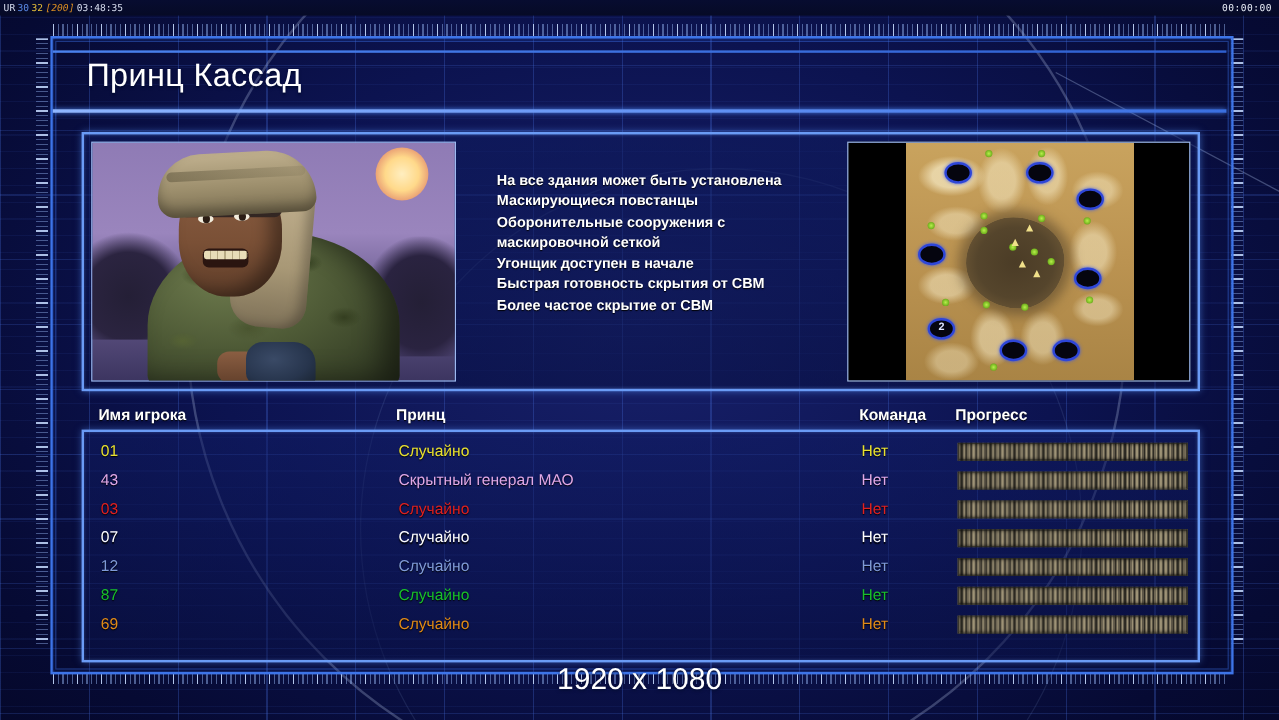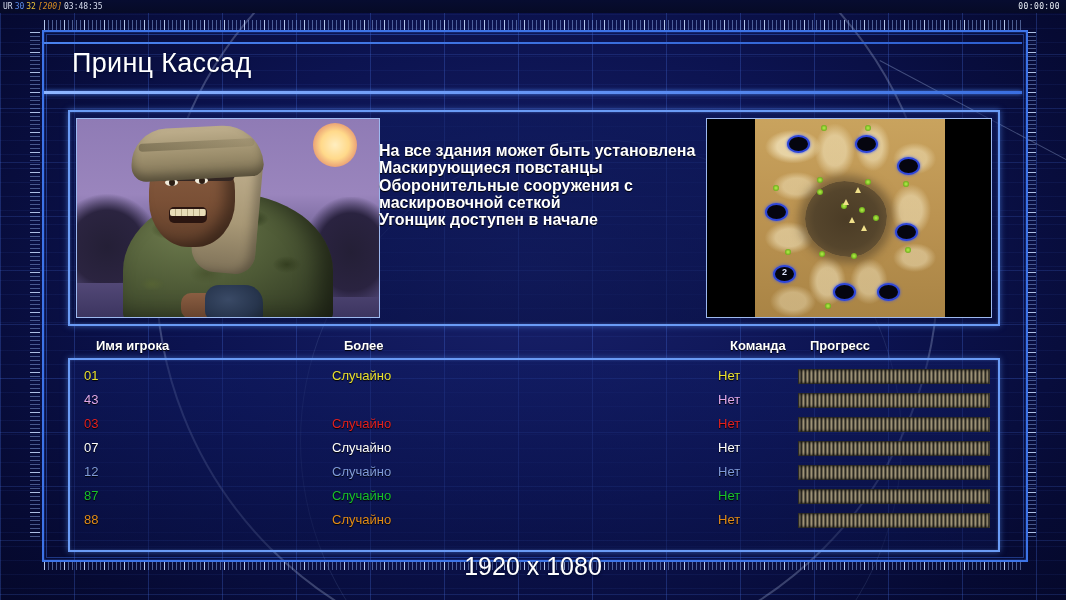--- a/index.html
+++ b/index.html
@@ -200,22 +200,22 @@
     background:radial-gradient(ellipse at 40% 40%, #3a4a66 0%, #27354d 60%, #18222f 100%);
     border-radius:14px 18px 6px 10px;
   }
   .p-hand{
     position:absolute;left:104px;bottom:-2px;width:34px;height:26px;border-radius:10px;
     background:linear-gradient(to bottom,#8a5e42,#64412c);
   }
 
   
   .desc{
-    position:absolute;left:309px;top:30px;width:300px;
-    font-size:16px;color:#ffffff;line-height:17.3px;font-weight:bold;
+    position:absolute;left:344px;top:30px;width:300px;
+    font-size:12px;color:#ffffff;line-height:17.3px;font-weight:bold;
     text-shadow:0 1px 1px #000;
   }
   .desc div{white-space:nowrap;}
 
   
   .mapbox{
     position:absolute;right:6px;top:6px;width:284px;height:198px;
     border:1px solid #9db9f0;background:#000;overflow:hidden;
   }
   .map-inner{
@@ -254,21 +254,21 @@
     position:absolute;width:0;height:0;
     border-left:3px solid transparent;border-right:3px solid transparent;
     border-bottom:6px solid #f0e08a;
   }
 
   
   .list-header{
     position:absolute;left:68px;top:338px;width:928px;height:20px;z-index:16;
     color:#ffffff;font-size:13px;font-weight:bold;text-shadow:0 1px 1px #000;
   }
-  .list-header span{position:absolute;top:0;margin-left:14px;}
+  .list-header span{position:absolute;top:0;}
   .col-name{left:14px;}
   .col-army{left:262px;}
   .col-team{left:648px;}
   .col-prog{left:728px;}
 
   .list-panel{
     position:absolute;left:68px;top:358px;width:928px;height:190px;
     border:2px solid #6a9bf5;
     box-shadow:0 0 6px rgba(90,150,255,.5), 0 0 3px rgba(120,170,255,.35) inset;
     background:linear-gradient(to bottom, rgba(16,28,100,.5), rgba(10,18,72,.5));
@@ -349,20 +349,22 @@
       <div class="p-hand"></div>
       <div class="p-gun"></div>
     </div>
 
     <div class="desc">
       <div>На все здания может быть установлена</div>
       <div>Маскирующиеся повстанцы</div>
       <div>Оборонительные сооружения с</div>
       <div> маскировочной сеткой</div>
       <div>Угонщик доступен в начале</div>
+      <div>Быстрая готовность скрытия от СВМ</div>
+      <div>Более частое скрытие от СВМ</div>
     </div>
 
     <div class="mapbox">
       <div class="map-inner">
         <div class="map-crater"></div>
 
         <div class="spawn" style="left:32px;top:16px;"></div>
         <div class="spawn" style="left:100px;top:16px;"></div>
         <div class="spawn" style="left:142px;top:38px;"></div>
         <div class="spawn" style="left:10px;top:84px;"></div>
@@ -391,36 +393,37 @@
         <div class="unit" style="left:100px;top:68px;"></div>
         <div class="unit" style="left:94px;top:98px;"></div>
         <div class="unit" style="left:106px;top:106px;"></div>
       </div>
     </div>
 
   </div>
 
   <div class="list-header">
     <span class="col-name">Имя игрока</span>
-    <span class="col-army">Более</span>
+    <span class="col-army">Принц</span>
     <span class="col-team">Команда</span>
     <span class="col-prog">Прогресс</span>
   </div>
 
   <div class="list-panel">
 
     <div class="prow" style="top:4px;">
       <span class="pname" style="color:#e8e030">01</span>
       <span class="parmy" style="color:#e8e030">Случайно</span>
       <span class="pteam" style="color:#e8e030">Нет</span>
       <span class="pbar"></span>
     </div>
 
     <div class="prow" style="top:28px;">
       <span class="pname" style="color:#e0a8e8">43</span>
+      <span class="parmy" style="color:#e0a8e8">Скрытный генерал МАО</span>
       <span class="pteam" style="color:#e0a8e8">Нет</span>
       <span class="pbar"></span>
     </div>
 
     <div class="prow" style="top:52px;">
       <span class="pname" style="color:#e02020">03</span>
       <span class="parmy" style="color:#e02020">Случайно</span>
       <span class="pteam" style="color:#e02020">Нет</span>
       <span class="pbar"></span>
     </div>
@@ -440,21 +443,21 @@
     </div>
 
     <div class="prow" style="top:124px;">
       <span class="pname" style="color:#18c02c">87</span>
       <span class="parmy" style="color:#18c02c">Случайно</span>
       <span class="pteam" style="color:#18c02c">Нет</span>
       <span class="pbar"></span>
     </div>
 
     <div class="prow" style="top:148px;">
-      <span class="pname" style="color:#e08a18">88</span>
+      <span class="pname" style="color:#e08a18">69</span>
       <span class="parmy" style="color:#e08a18">Случайно</span>
       <span class="pteam" style="color:#e08a18">Нет</span>
       <span class="pbar"></span>
     </div>
 
   </div>
 
   <div class="res-text">1920 x 1080</div>
 
 </div>

